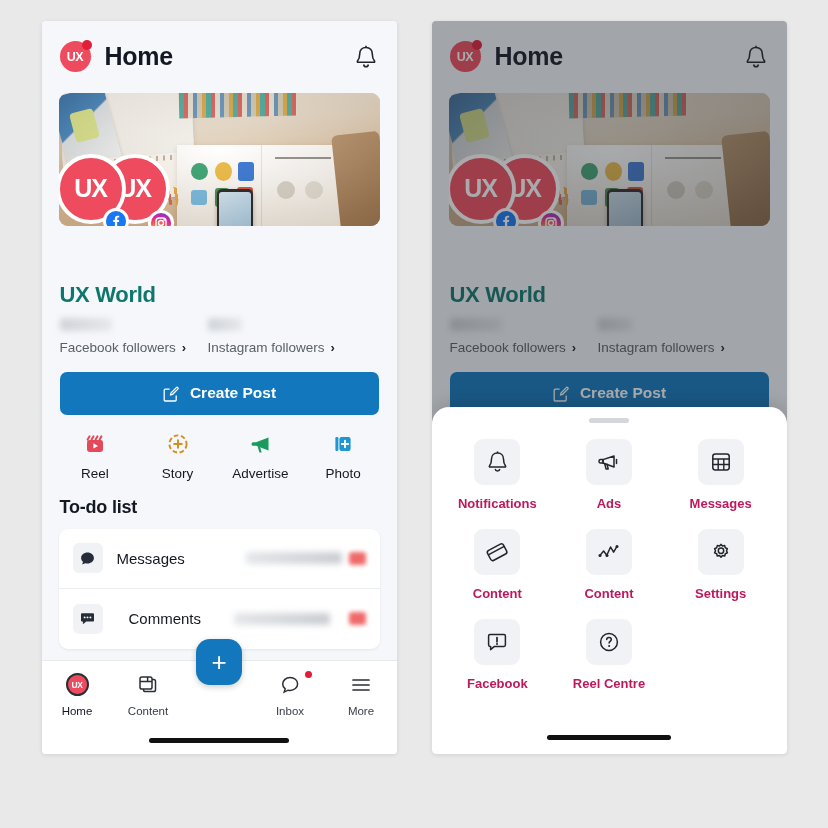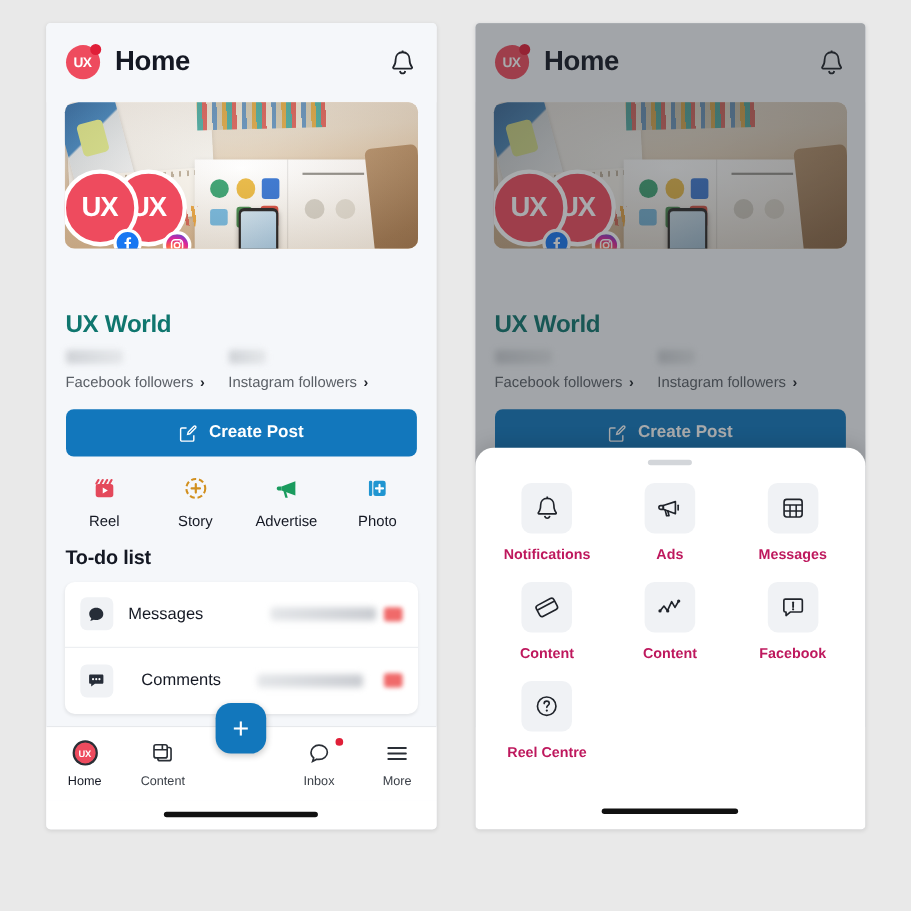--- a/index.html
+++ b/index.html
@@ -832,20 +832,29 @@
             <svg width="26" height="22" viewBox="0 0 26 22">
               <path d="M4 14.4 7.6 10l3.2 4.2L14.6 6l3 5.2L21 5.4" fill="none" stroke="#20242b" stroke-width="1.5" stroke-linecap="round" stroke-linejoin="round"></path>
               <circle cx="4" cy="14.4" r="1.5" fill="#20242b"></circle>
               <circle cx="11" cy="14.4" r="1.5" fill="#20242b"></circle>
               <circle cx="21" cy="5.4" r="1.5" fill="#20242b"></circle>
             </svg>
           </div>
           <div class="sheet-lb">Content</div>
         </div>
 
+        <div class="sheet-item">
+          <div class="sheet-tile">
+            <svg width="24" height="24" viewBox="0 0 24 24">
+              <path d="M12 4.4l1.5 1.7 2.2-.5.6 2.2 2.1.9-.9 2.1.9 2.1-2.1.9-.6 2.2-2.2-.5L12 17.2l-1.5-1.7-2.2.5-.6-2.2-2.1-.9.9-2.1-.9-2.1 2.1-.9.6-2.2 2.2.5z" fill="none" stroke="#20242b" stroke-width="1.5" stroke-linejoin="round"></path>
+              <circle cx="12" cy="10.8" r="2.7" fill="none" stroke="#20242b" stroke-width="1.5"></circle>
+            </svg>
+          </div>
+          <div class="sheet-lb">Settings</div>
+        </div>
 
         <div class="sheet-item">
           <div class="sheet-tile">
             <svg width="24" height="24" viewBox="0 0 24 24">
               <path d="M5 4.6h14c.8 0 1.4.6 1.4 1.4v9c0 .8-.6 1.4-1.4 1.4H9.4L5.6 19.6V16.4H5c-.8 0-1.4-.6-1.4-1.4V6c0-.8.6-1.4 1.4-1.4z" fill="none" stroke="#20242b" stroke-width="1.5" stroke-linejoin="round"></path>
               <path d="M12 7.6v4.2" stroke="#20242b" stroke-width="1.7" stroke-linecap="round"></path>
               <circle cx="12" cy="13.9" r="1" fill="#20242b"></circle>
             </svg>
           </div>
           <div class="sheet-lb">Facebook</div>

